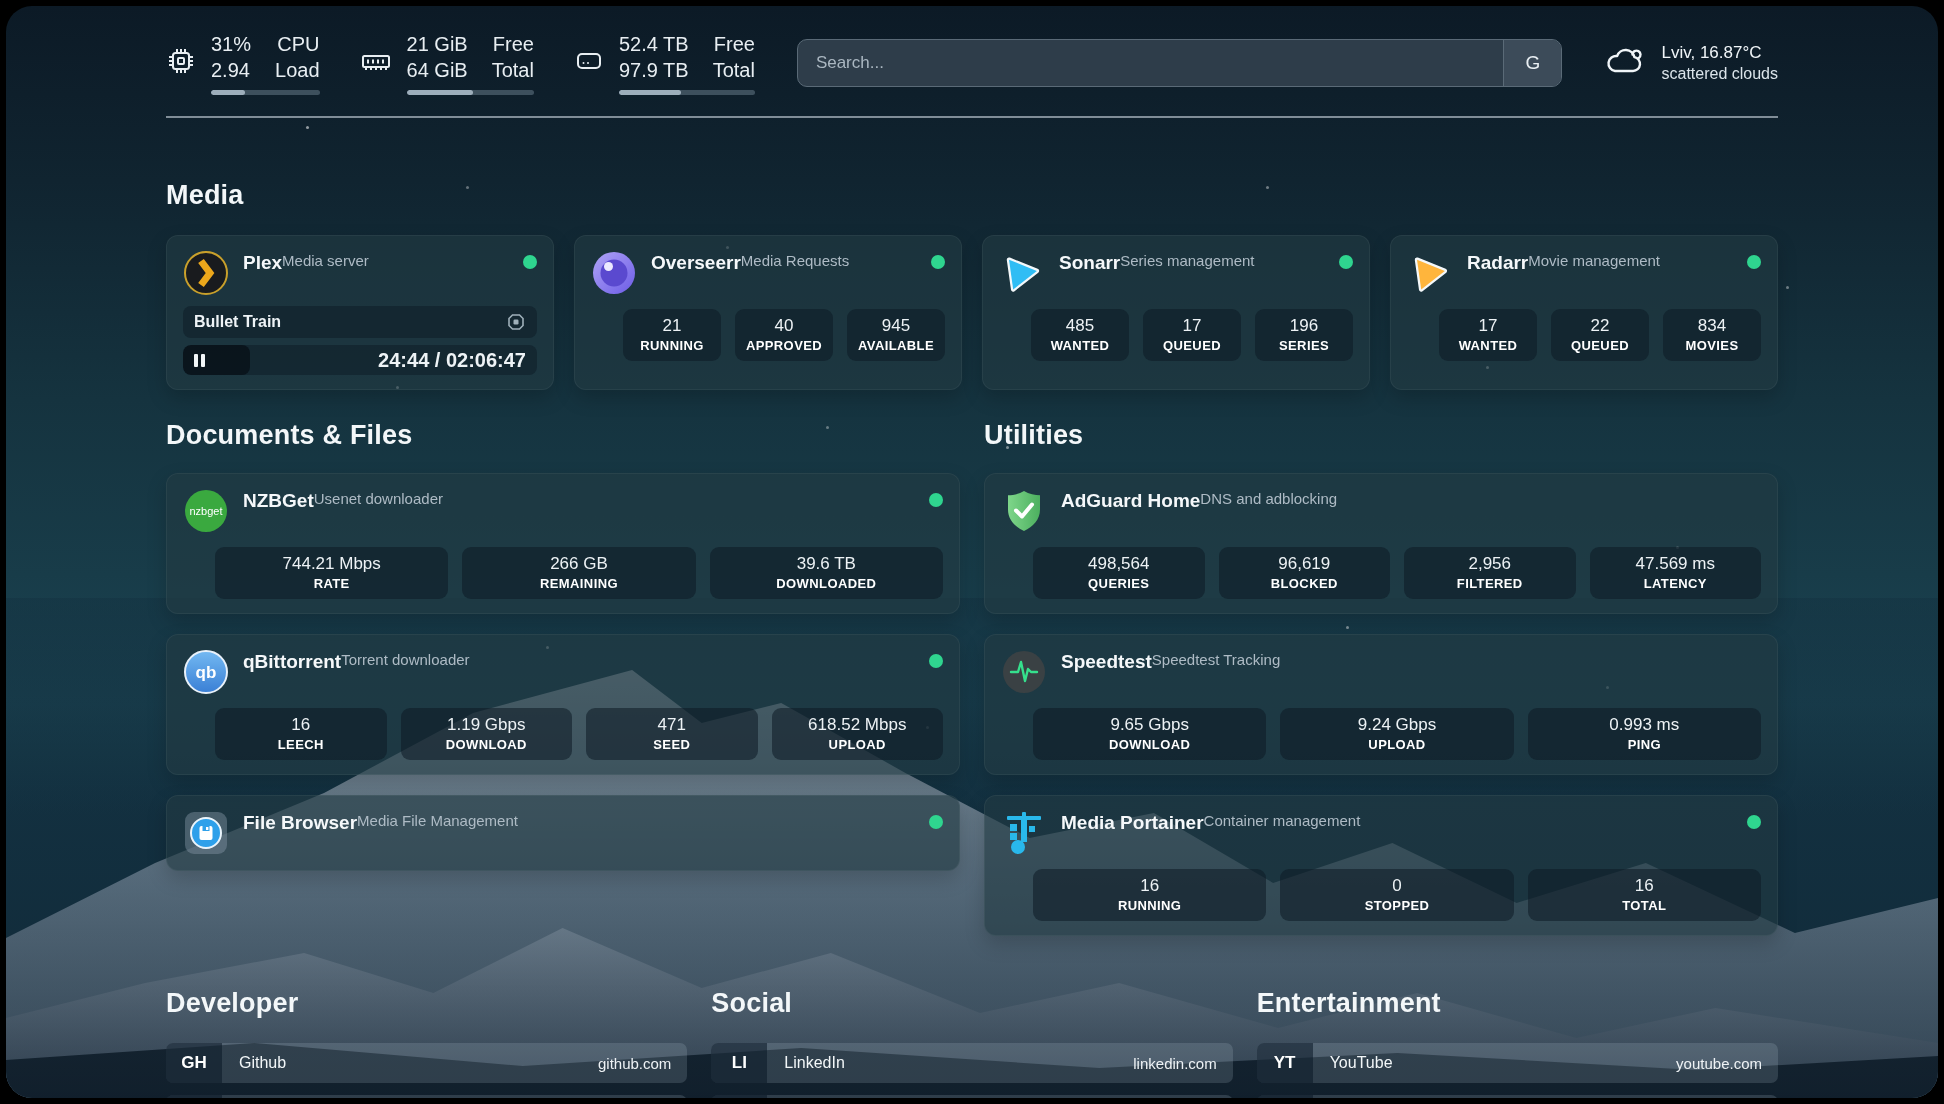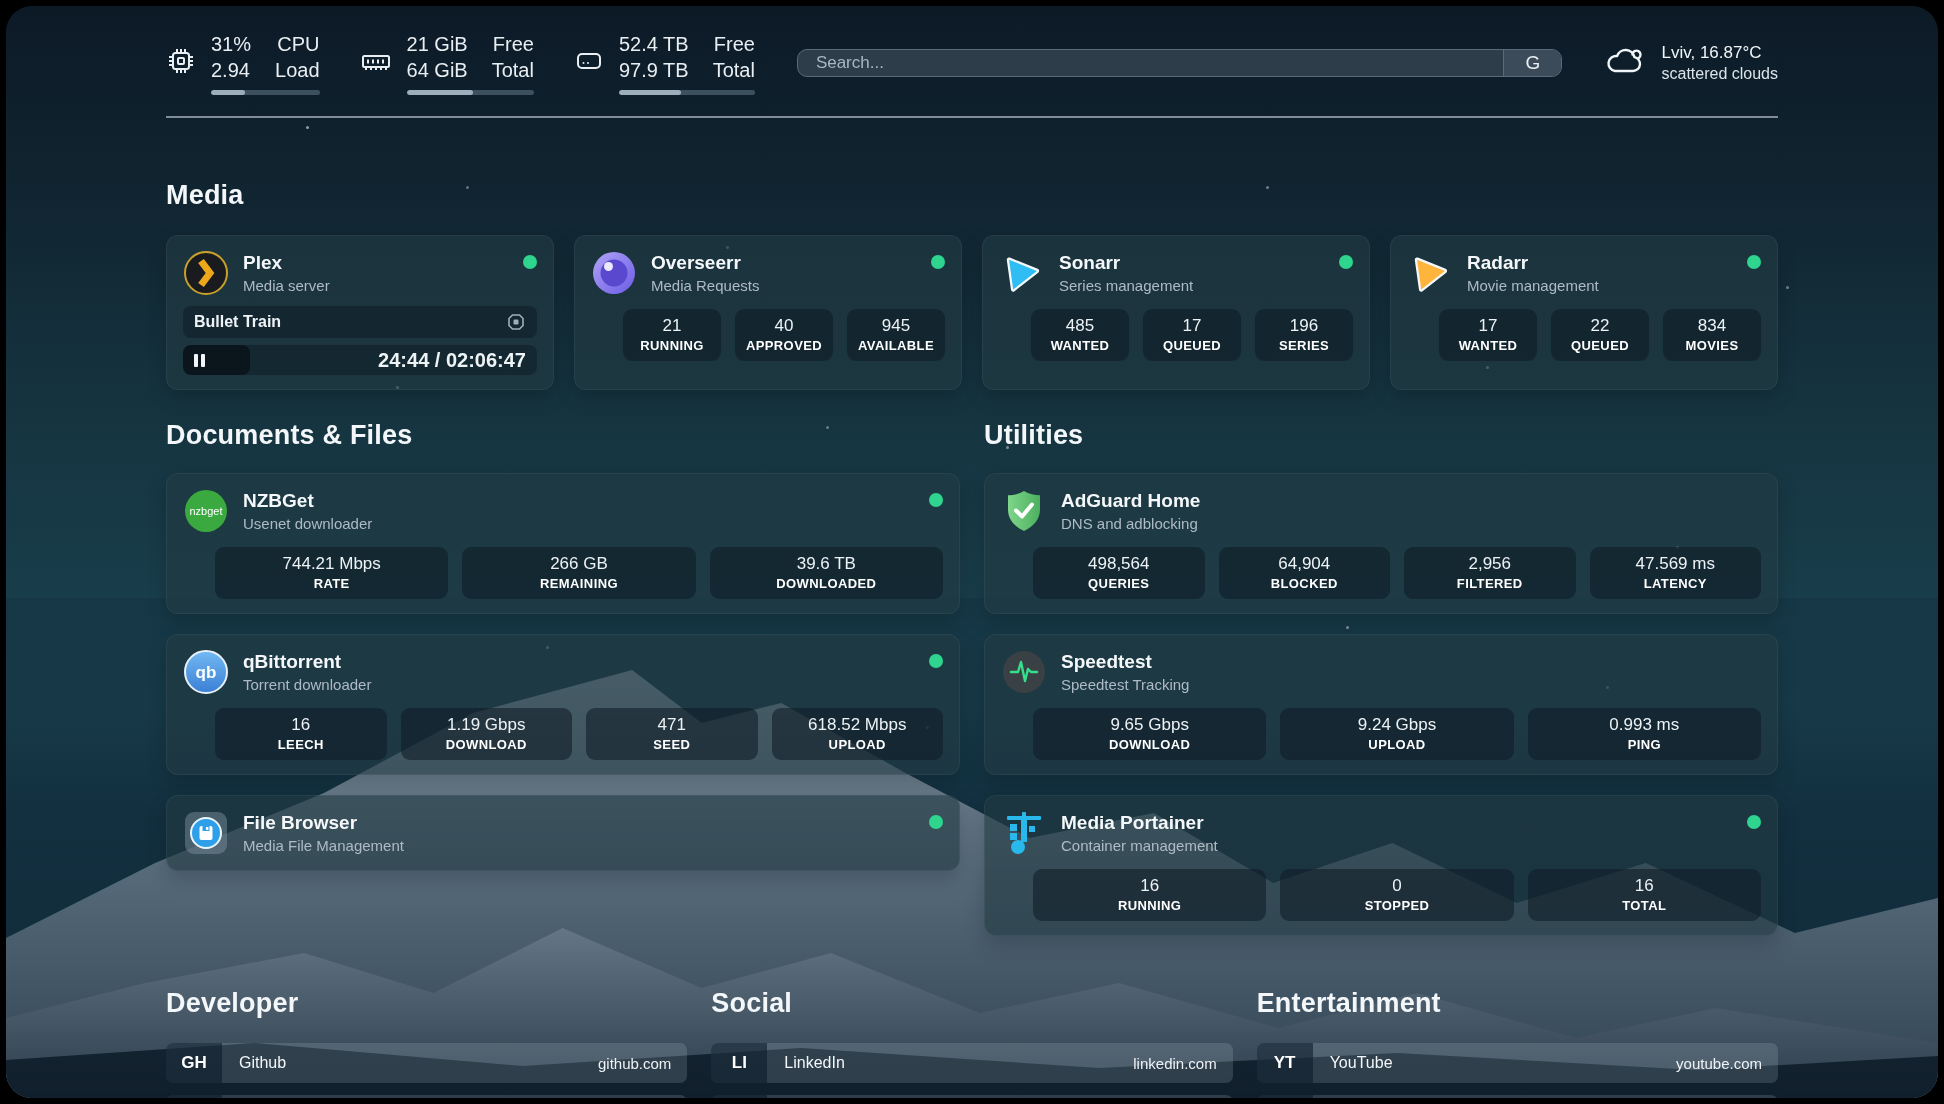--- a/index.html
+++ b/index.html
@@ -29,21 +29,21 @@
   .topbar { display:flex; align-items:center; margin-top:28px; height:58px; }
   .sys-stats { display:flex; gap:40px; }
   .sys-stat { display:flex; align-items:center; gap:15px; color:#e8eef2; }
   .sys-stat svg { flex:none; }
   .sys-block { display:flex; flex-direction:column; }
   .sys-grid { display:grid; grid-template-columns:auto auto; column-gap:24px; font-size:20px; line-height:1.32; }
   .sys-grid .lbl { text-align:right; }
   .sys-bar { margin-top:7px; height:5px; border-radius:3px; background:rgba(120,140,155,.45); overflow:hidden; }
   .sys-bar-fill { height:100%; border-radius:3px; background:#9daebb; }
 
-  .searchbox { flex:1; margin:0 42px; height:28px; background:#2e3d4a; border:1px solid #5a6a77;
+  .searchbox { flex:1; margin:0 42px; height:48px; background:#2e3d4a; border:1px solid #5a6a77;
     border-radius:10px; display:flex; align-items:stretch; overflow:hidden; }
   .searchbox input { flex:1; background:transparent; border:none; outline:none; color:#e6edf2;
     font-size:17px; padding:0 18px; font-family:"Liberation Sans", sans-serif; }
   .searchbox input::placeholder { color:#aab7c1; }
   .search-engine { width:58px; background:#3c4b59; border-left:1px solid #5a6a77; color:#e9eff3;
     display:flex; align-items:center; justify-content:center; font-size:19px; cursor:pointer; }
 
   .weather { display:flex; align-items:center; gap:15px; color:#f0f5f8; }
   .weather-text { display:flex; flex-direction:column; line-height:1.3; }
   .weather-loc { font-size:17px; }
@@ -53,21 +53,21 @@
 
   
   .section-heading { font-size:27px; font-weight:700; color:#f3f7f9; letter-spacing:.2px; }
   .media-heading { margin-top:62px; }
   .media-grid { display:grid; grid-template-columns:repeat(4,1fr); gap:20px; margin-top:24px; }
 
   .card { background:rgba(34,58,66,.62); border:1px solid rgba(255,255,255,.05); border-radius:12px;
     padding:14px 16px; box-shadow:0 8px 20px rgba(0,0,0,.18); cursor:pointer; }
   .card-head { display:flex; align-items:flex-start; gap:14px; }
   .app-icon { width:46px; height:46px; flex:none; display:flex; align-items:center; justify-content:center; }
-  .card-titles { display:flex; flex-direction:column; line-height:1.3; padding-top:1px; }
+  .card-titles { display:flex; flex-direction:row; line-height:1.3; padding-top:1px;text-align:right; }
   .card-title { font-size:19px; font-weight:700; color:#f5f8fa; }
   .card-sub { font-size:15px; color:#aebbc5; }
   .status-dot { width:14px; height:14px; border-radius:50%; background:#2fd58f; margin-left:auto; margin-top:5px; flex:none; }
 
   .stats-row { display:flex; gap:14px; margin-top:13px;padding-left:32px; }
   .stat-tile { flex:1; background:rgba(12,26,36,.55); border-radius:9px; padding:7px 4px 8px; text-align:center; }
   .stat-value { font-size:17px; color:#edf2f5; }
   .stat-label { font-size:13px; font-weight:700; color:#fff; letter-spacing:.4px; margin-top:2px; }
 
   
@@ -458,21 +458,21 @@
                 <span class="card-title">AdGuard Home</span>
                 <span class="card-sub">DNS and adblocking</span>
               </div>
             </div>
             <div class="stats-row">
               <div class="stat-tile">
                 <div class="stat-value">498,564</div>
                 <div class="stat-label">QUERIES</div>
               </div>
               <div class="stat-tile">
-                <div class="stat-value">64,904</div>
+                <div class="stat-value">96,619</div>
                 <div class="stat-label">BLOCKED</div>
               </div>
               <div class="stat-tile">
                 <div class="stat-value">2,956</div>
                 <div class="stat-label">FILTERED</div>
               </div>
               <div class="stat-tile">
                 <div class="stat-value">47.569 ms</div>
                 <div class="stat-label">LATENCY</div>
               </div>

